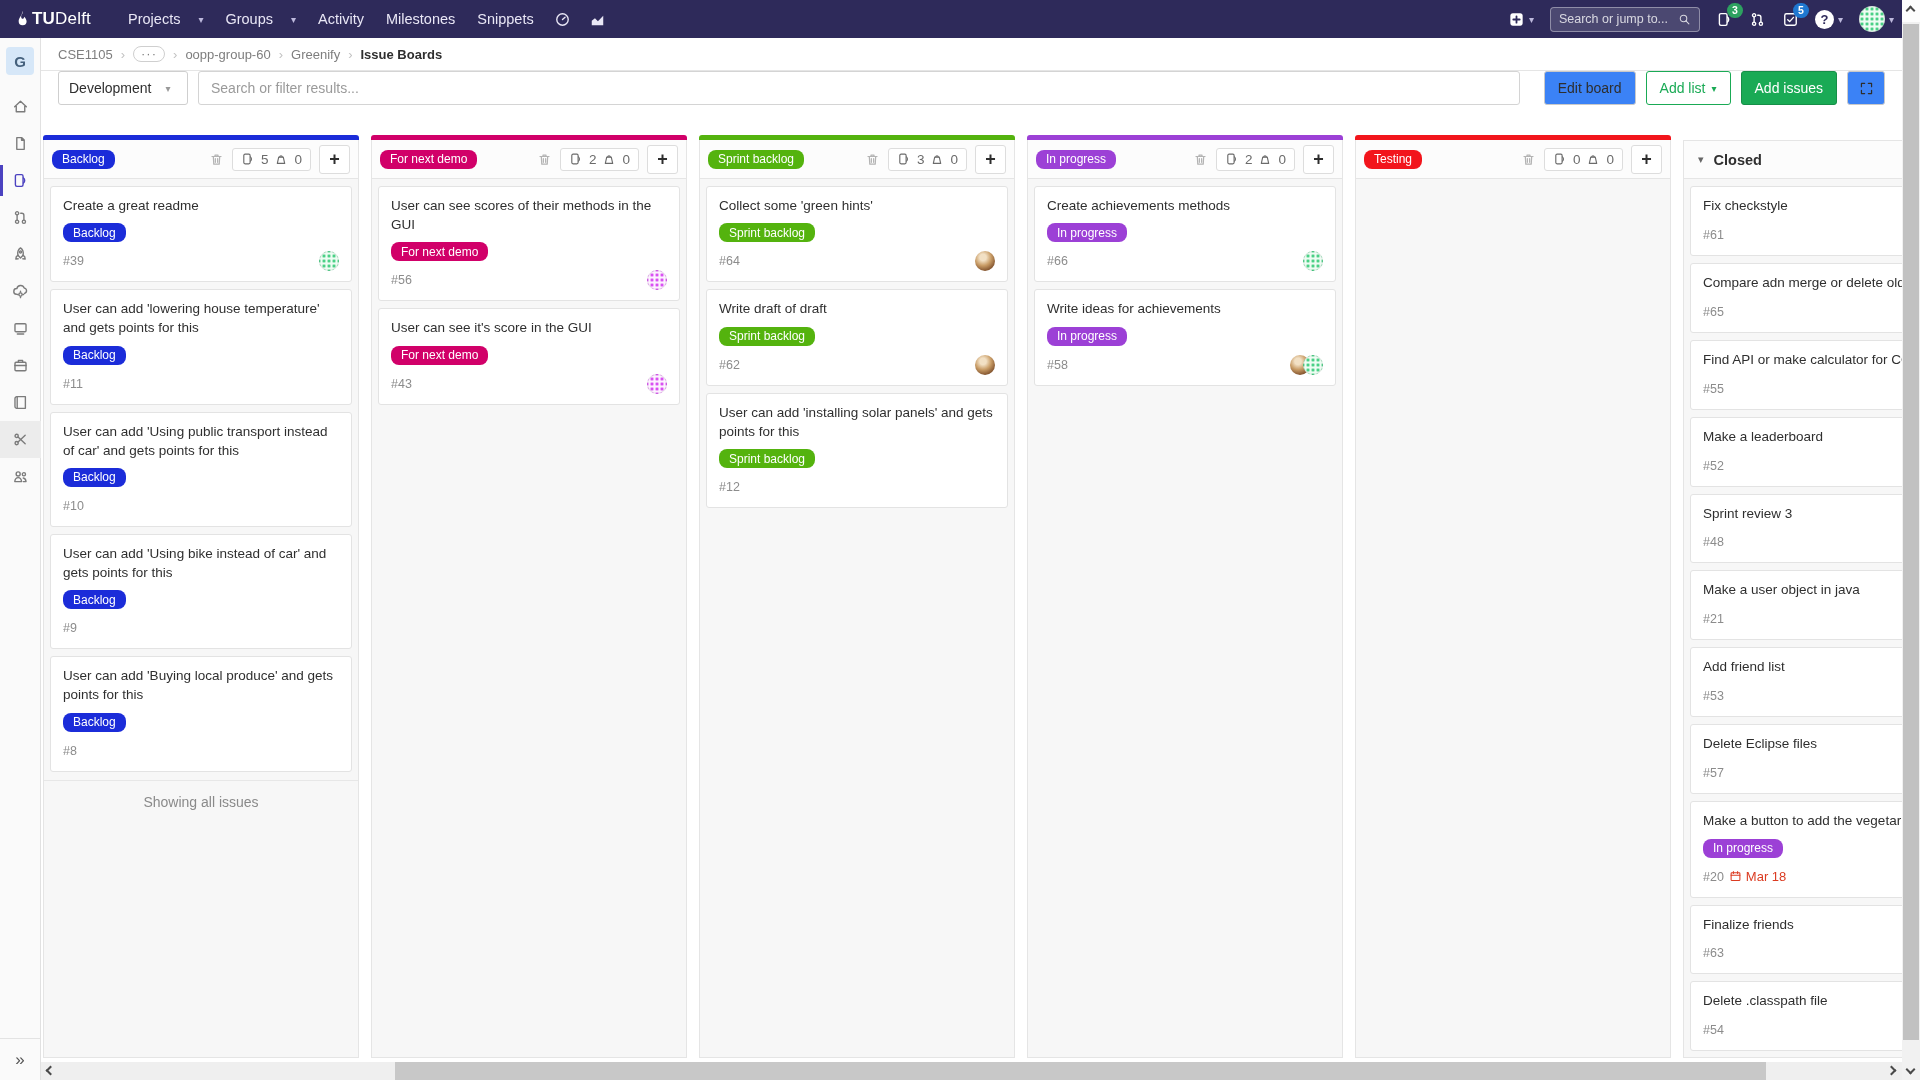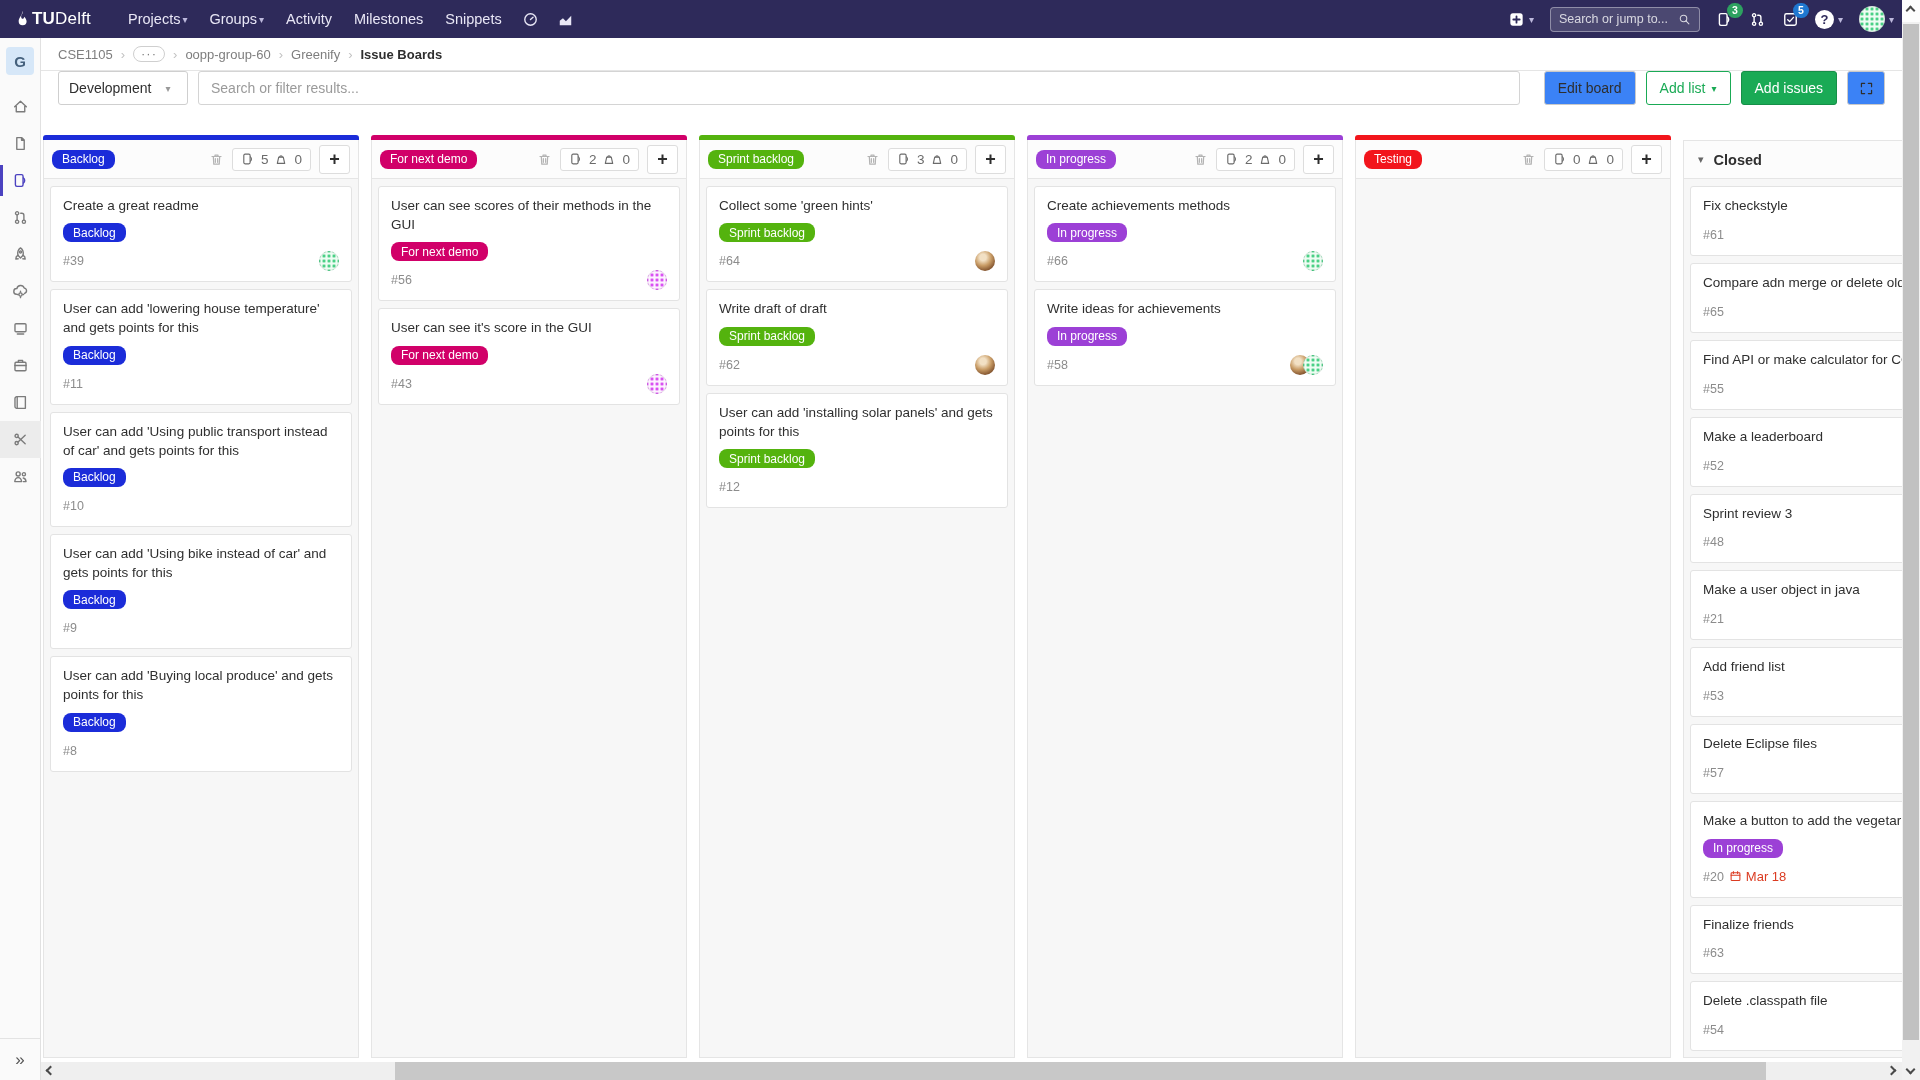--- a/index.html
+++ b/index.html
@@ -6,21 +6,21 @@
   * { box-sizing: border-box; margin: 0; padding: 0; }
   html,body { width:1920px; height:1080px; overflow:hidden;
     font-family:"Liberation Sans", sans-serif; background:#fff; color:#2f2f2f; }
 
   
   .navbar { position:fixed; left:0; top:0; right:0; height:38px; background:#2e2a5a;
     display:flex; align-items:center; padding:0 26px 0 16px; z-index:30; }
   .logo { display:flex; align-items:center; gap:3px; margin-right:26px; cursor:pointer; }
   .logo-text { color:#fff; font-size:17px; letter-spacing:.2px; }
   .logo-text b { font-weight:700; }
-  .nav-item { color:#e9e7f6; font-size:14.5px; margin:0 11px; display:flex; align-items:center; gap:2px; cursor:pointer; white-space:nowrap; }
+  .nav-item { color:#e9e7f6; font-size:14.5px; margin:0 11px; display:flex; align-items:center; gap:18px; cursor:pointer; white-space:nowrap; }
   .caret { font-size:10px; color:#bdb9dd; }
   .nav-glyph { color:#e9e7f6; margin:0 9px; display:flex; align-items:center; }
   .nav-right { margin-left:auto; display:flex; align-items:center; gap:16px; }
   .plus-wrap { display:flex; align-items:center; gap:4px; color:#fff; cursor:pointer; }
   .nav-search { width:150px; height:25px; background:rgba(255,255,255,.14);
     border:1px solid rgba(255,255,255,.38); border-radius:4px; display:flex; align-items:center;
     padding:0 8px; gap:6px; }
   .nav-search-text { flex:1; color:rgba(255,255,255,.78); font-size:12.5px; white-space:nowrap; overflow:hidden; }
   .nav-search .sicon { color:rgba(255,255,255,.78); display:flex; }
   .icon-wrap { position:relative; color:#fff; display:flex; align-items:center; cursor:pointer; }
@@ -388,20 +388,21 @@
             <span>#9</span>
           </div>
         </div>
         <div class="card">
           <div class="card-title">User can add 'Buying local produce' and gets points for this</div>
           <div class="card-labels"><span class="pill" style="background: rgb(27, 44, 217);">Backlog</span></div>
           <div class="card-foot">
             <span>#8</span>
           </div>
         </div>
+        <div class="col-footer">Showing all issues</div>
       </div>
     </div>
     <div class="column">
       <div class="col-bar" style="background: rgb(209, 0, 105);"></div>
       <div class="col-header">
         <span class="pill" style="background: rgb(209, 0, 105);">For next demo</span>
         <span class="col-spacer"></span>
         <span class="trash-btn">
           <svg width="15" height="15" viewBox="0 0 16 16" fill="none" stroke="currentColor" stroke-width="1.3" stroke-linecap="round" stroke-linejoin="round">
             <path d="M3.2 4.8h9.6M6.4 4.8V3.4h3.2v1.4M4.6 4.8l.5 8.2h5.8l.5-8.2M6.8 7v4M9.2 7v4"></path>

